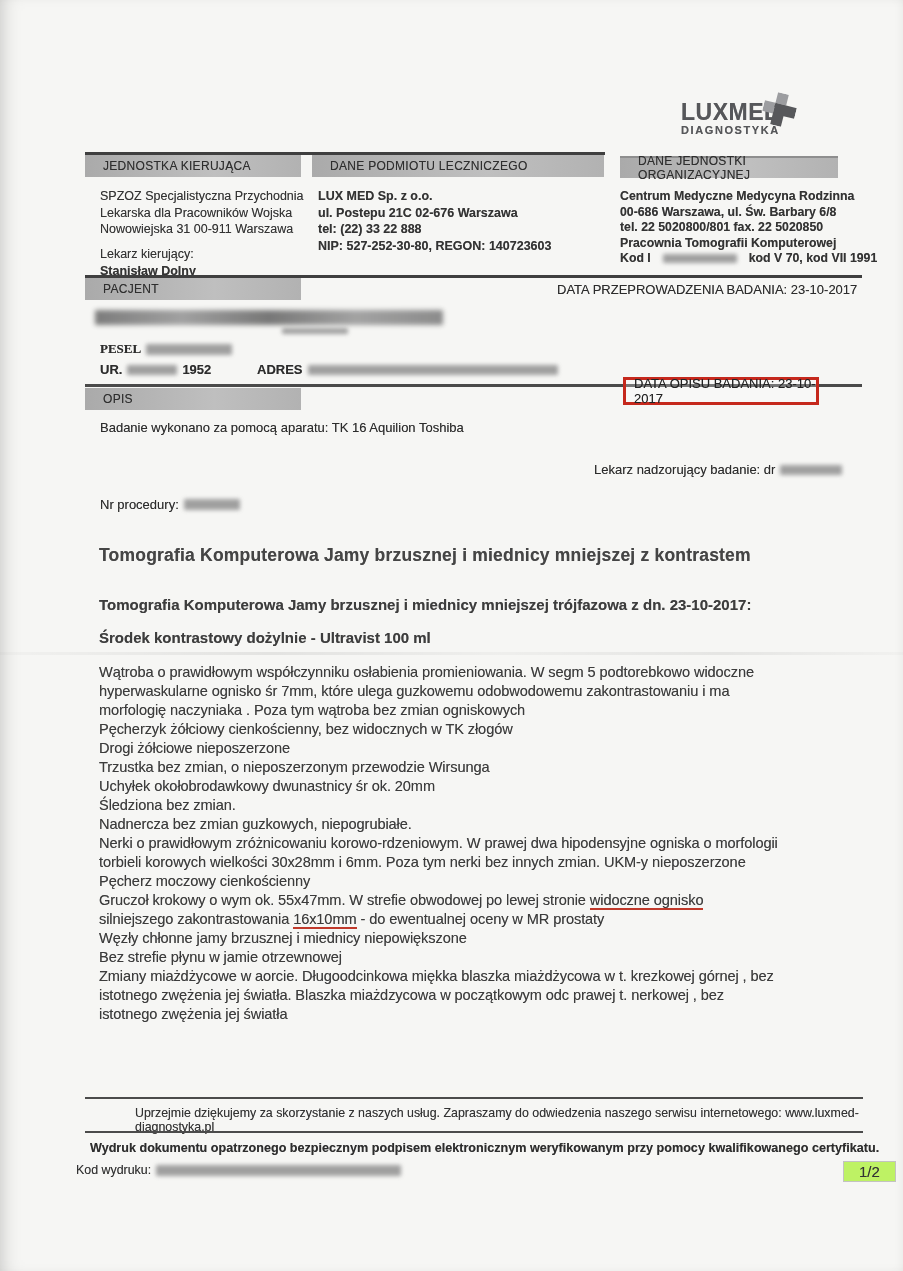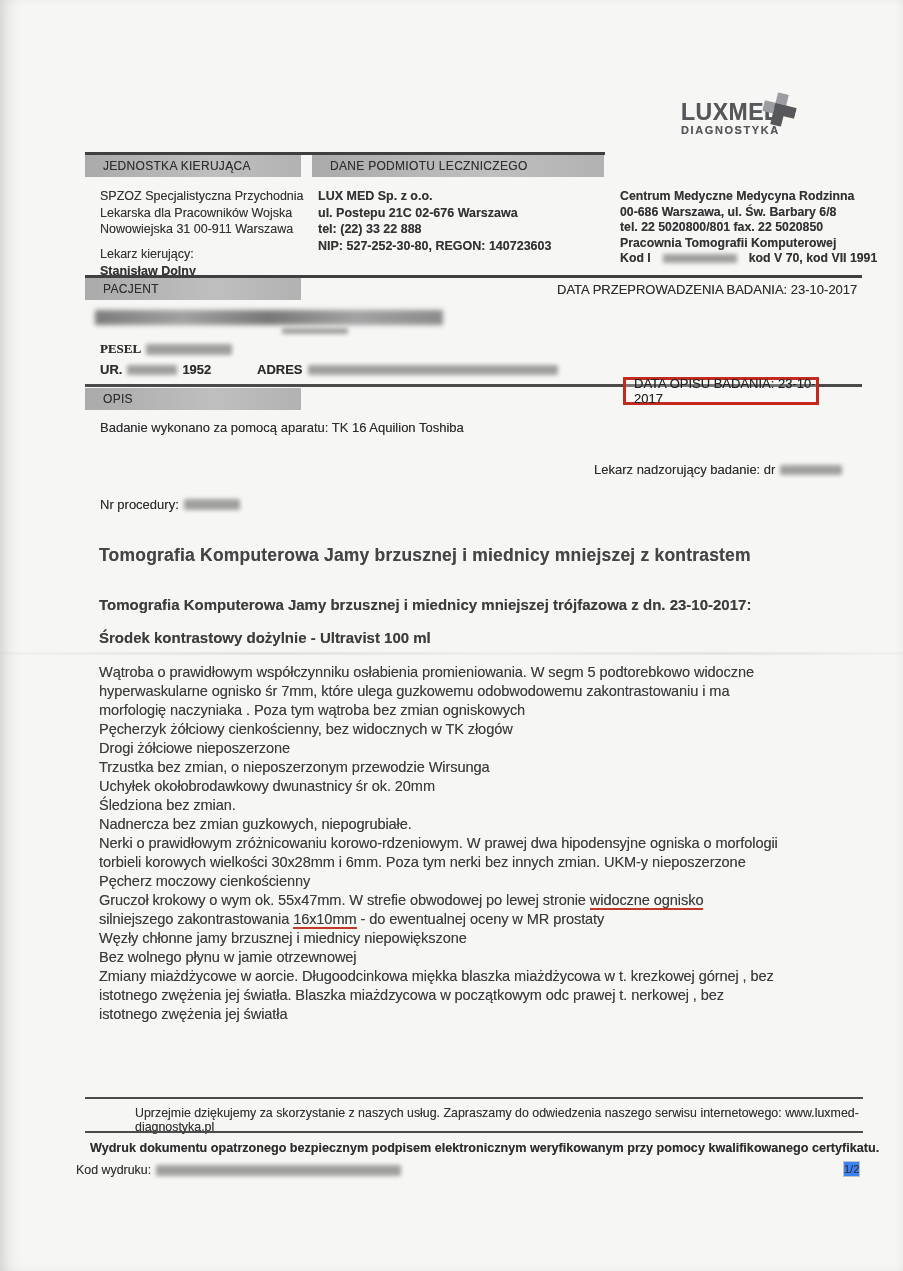--- a/index.html
+++ b/index.html
@@ -49,22 +49,22 @@
 
   .title1{position:absolute;left:99px;top:545px;font-size:17.5px;font-weight:bold;color:#454545;letter-spacing:.2px;}
   .title2{position:absolute;left:99px;top:596px;font-size:15px;font-weight:bold;color:#3d3d3d;}
   .title3{position:absolute;left:99px;top:629px;font-size:15px;font-weight:bold;color:#3d3d3d;}
 
   .report-body{position:absolute;left:99px;top:663px;width:730px;font-size:14.6px;line-height:19px;color:#3c3c3c;letter-spacing:-.1px;}
   .red-underline{border-bottom:2.5px solid #c0392b;padding-bottom:0px;}
 
   .footer-text{position:absolute;font-size:12.4px;color:#333;}
   .badge{
-    position:absolute;left:843px;top:1161px;background:#3b82f6;border:1px solid #c3c3c1;
-    font-size:11px;color:#333;padding:1px 0;
+    position:absolute;left:843px;top:1161px;background:#bef264;border:1px solid #c3c3c1;
+    font-size:15px;color:#333;padding:1px 15px;
   }
 </style>
 </head>
 <body>
 
 <div class="page soft">
 
   <div class="logo">
     <div class="brand">LUXMED</div>
     <div class="sub">DIAGNOSTYKA</div>
@@ -74,20 +74,23 @@
     </svg>
   </div>
 
   <div class="rule" style="left:85px;top:152px;width:520px;height:3px;"></div>
 
   <div class="bar" style="left:85px;top:155px;width:216px;">
     <span>JEDNOSTKA KIERUJĄCA</span>
   </div>
   <div class="bar" style="left:312px;top:155px;width:292px;">
     <span>DANE PODMIOTU LECZNICZEGO</span>
+  </div>
+  <div class="bar" style="left:620px;top:156px;width:218px;border-top:2px solid #8e8e8e;">
+    <span>DANE JEDNOSTKI ORGANIZACYJNEJ</span>
   </div>
 
   <div class="col-text" style="left:100px;top:188px;">
     <div>SPZOZ Specjalistyczna Przychodnia</div>
     <div>Lekarska dla Pracowników Wojska</div>
     <div>Nowowiejska 31 00-911 Warszawa</div>
   </div>
   <div class="col-text" style="left:100px;top:246px;">
     <div>Lekarz kierujący:</div>
     <div class="b">Stanisław Dolny</div>
@@ -170,21 +173,21 @@
       <div><span>Trzustka bez zmian, o nieposzerzonym przewodzie Wirsunga</span></div>
       <div><span>Uchyłek okołobrodawkowy dwunastnicy śr ok. 20mm</span></div>
       <div><span>Śledziona bez zmian.</span></div>
       <div><span>Nadnercza bez zmian guzkowych, niepogrubiałe.</span></div>
       <div><span>Nerki o prawidłowym zróżnicowaniu korowo-rdzeniowym. W prawej dwa hipodensyjne ogniska o morfologii</span></div>
       <div><span>torbieli korowych wielkości 30x28mm i 6mm. Poza tym nerki bez innych zmian. UKM-y nieposzerzone</span></div>
       <div><span>Pęcherz moczowy cienkościenny</span></div>
       <div><span>Gruczoł krokowy o wym ok. 55x47mm. W strefie obwodowej po lewej stronie </span><span class="red-underline">widoczne ognisko</span></div>
       <div><span>silniejszego zakontrastowania </span><span class="red-underline">16x10mm</span><span> - do ewentualnej oceny w MR prostaty</span></div>
       <div><span>Węzły chłonne jamy brzusznej i miednicy niepowiększone</span></div>
-      <div><span>Bez wolnego płynu w jamie otrzewnowej</span></div>
+      <div><span>Bez strefie płynu w jamie otrzewnowej</span></div>
       <div><span>Zmiany miażdżycowe w aorcie. Długoodcinkowa miękka blaszka miażdżycowa w t. krezkowej górnej , bez</span></div>
       <div><span>istotnego zwężenia jej światła. Blaszka miażdzycowa w początkowym odc prawej t. nerkowej , bez</span></div>
       <div><span>istotnego zwężenia jej światła</span></div>
     </div>
 
   <div class="rule" style="left:85px;top:1097px;width:778px;height:2px;background:#4b4b4b;"></div>
   <div class="footer-text" style="left:99px;top:1106px;margin-left:36px;">Uprzejmie dziękujemy za skorzystanie z naszych usług. Zapraszamy do odwiedzenia naszego serwisu internetowego: www.luxmed-diagnostyka.pl</div>
   <div class="rule" style="left:85px;top:1131px;width:778px;height:2px;background:#4b4b4b;"></div>
   <div class="footer-text b" style="left:90px;top:1141px;font-size:12.6px;color:#2d2d2d;">Wydruk dokumentu opatrzonego bezpiecznym podpisem elektronicznym weryfikowanym przy pomocy kwalifikowanego certyfikatu.</div>
 

